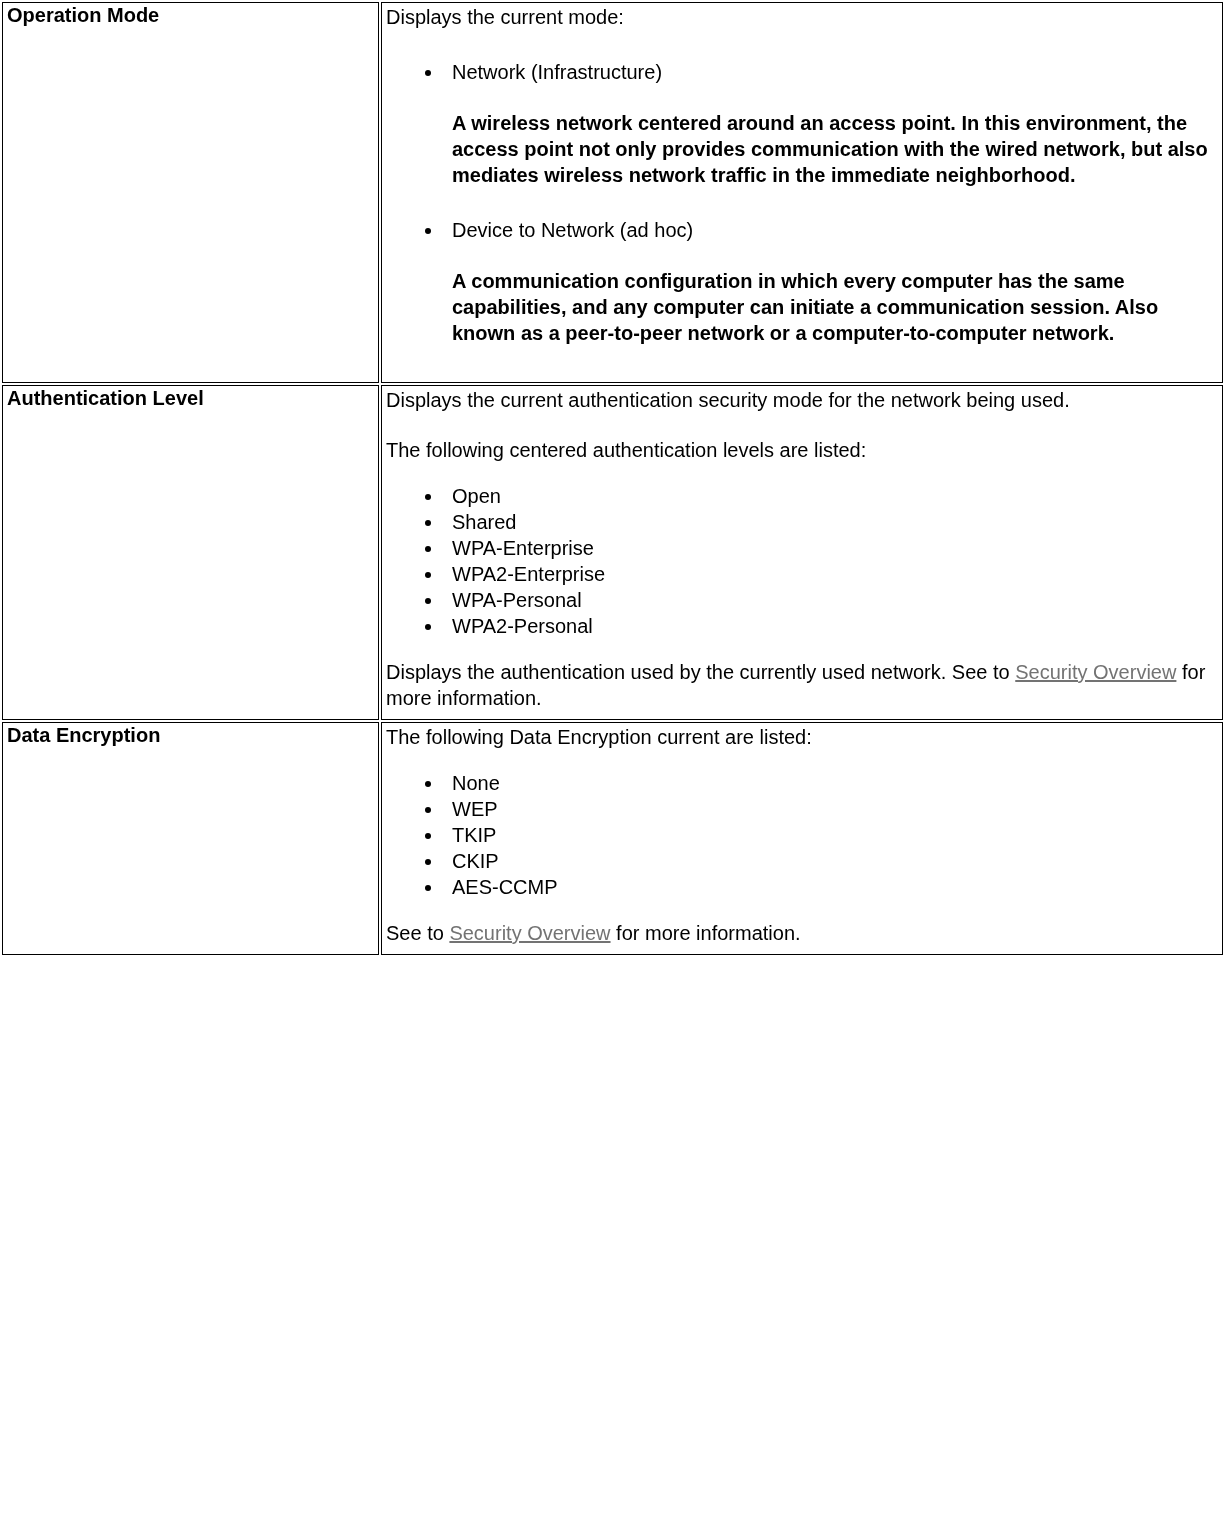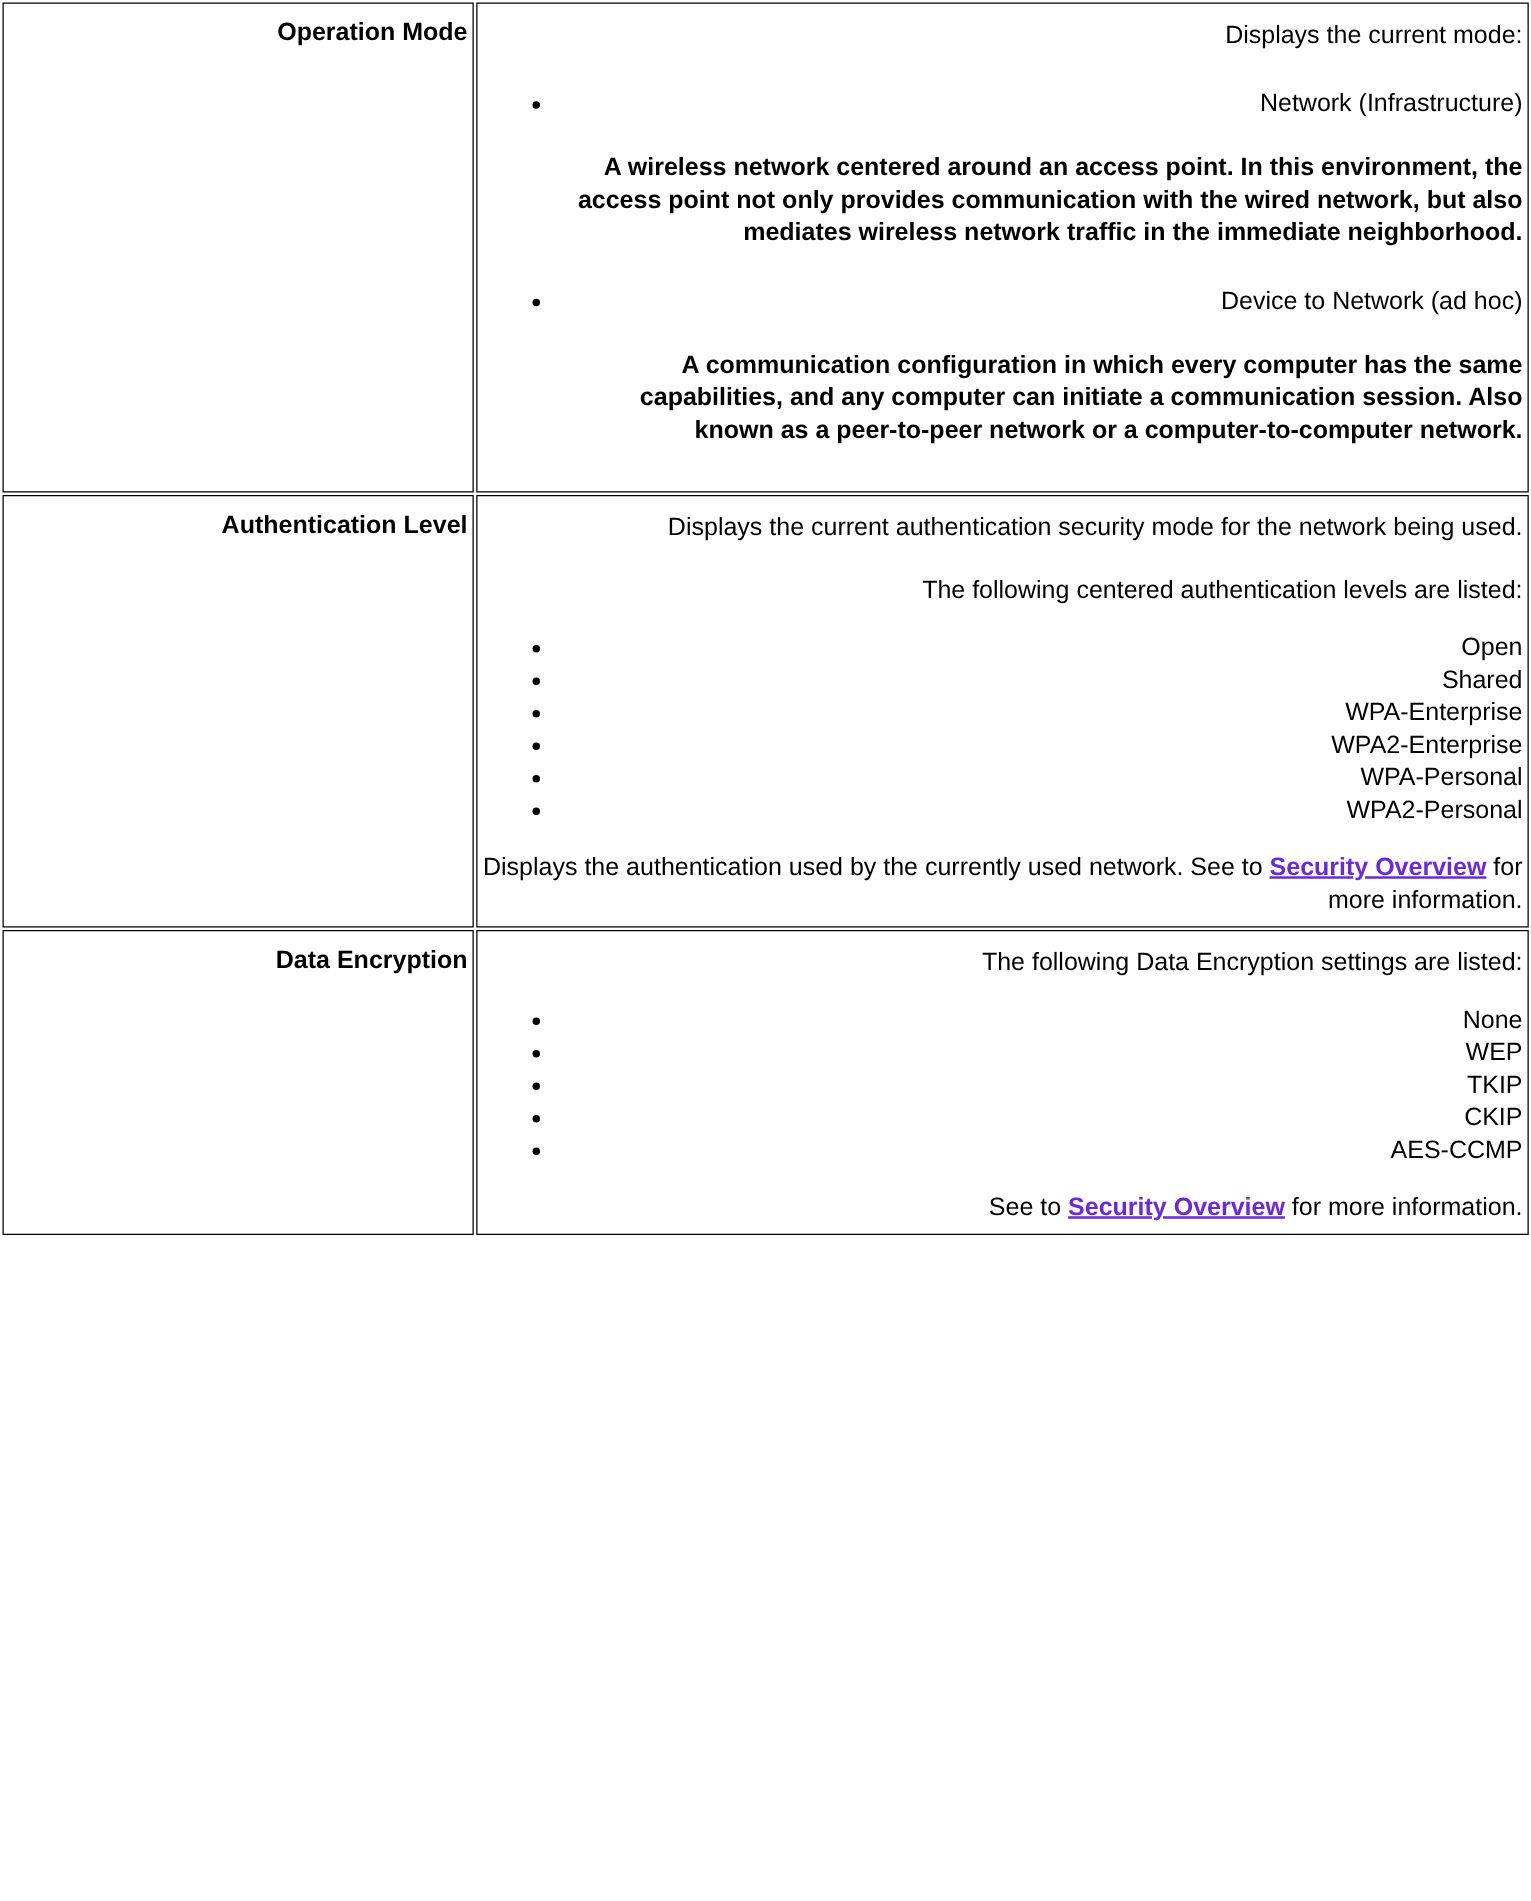--- a/index.html
+++ b/index.html
@@ -11,22 +11,21 @@
       color: #000;
     }
     table {
       border-collapse: separate;
       border-spacing: 2px;
       width: 100%;
     }
     td {
       border: 1px solid #000;
       vertical-align: top;
-      padding: 12px 4px 8px 4px;
-      text-align: right;
+      padding: 1px 4px 8px 4px;
     }
     td.label-cell {
       width: 367px;
       font-weight: bold;
     }
     td.desc-cell {
       font-weight: normal;
     }
     ul.outer {
       list-style: disc;
@@ -59,23 +58,22 @@
       line-height: 1.3;
     }
     p.para {
       margin: 0 0 24px 0;
       line-height: 1.3;
     }
     p.para.last {
       margin-bottom: 0;
     }
     a.link {
-      color: #6d28d9;
+      color: #737373;
       text-decoration: underline;
-      font-weight: bold;
     }
   </style>
 </head>
 <body>
 
 <table>
   <tbody>
 
     <tr>
       <td class="label-cell">Operation Mode</td>
@@ -109,21 +107,21 @@
         </ul>
         <p class="para last">
           <span>Displays the authentication used by the currently used network. See to </span><a href="#" class="link">Security Overview</a><span> for more information.</span>
         </p>
       </td>
     </tr>
 
     <tr>
       <td class="label-cell">Data Encryption</td>
       <td class="desc-cell">
-        <p class="para" style="margin-bottom:0;">The following Data Encryption settings are listed:</p>
+        <p class="para" style="margin-bottom:0;">The following Data Encryption current are listed:</p>
         <ul class="simple">
           <li>None</li>
           <li>WEP</li>
           <li>TKIP</li>
           <li>CKIP</li>
           <li>AES-CCMP</li>
         </ul>
         <p class="para last">
           <span>See to </span><a href="#" class="link">Security Overview</a><span> for more information.</span>
         </p>

